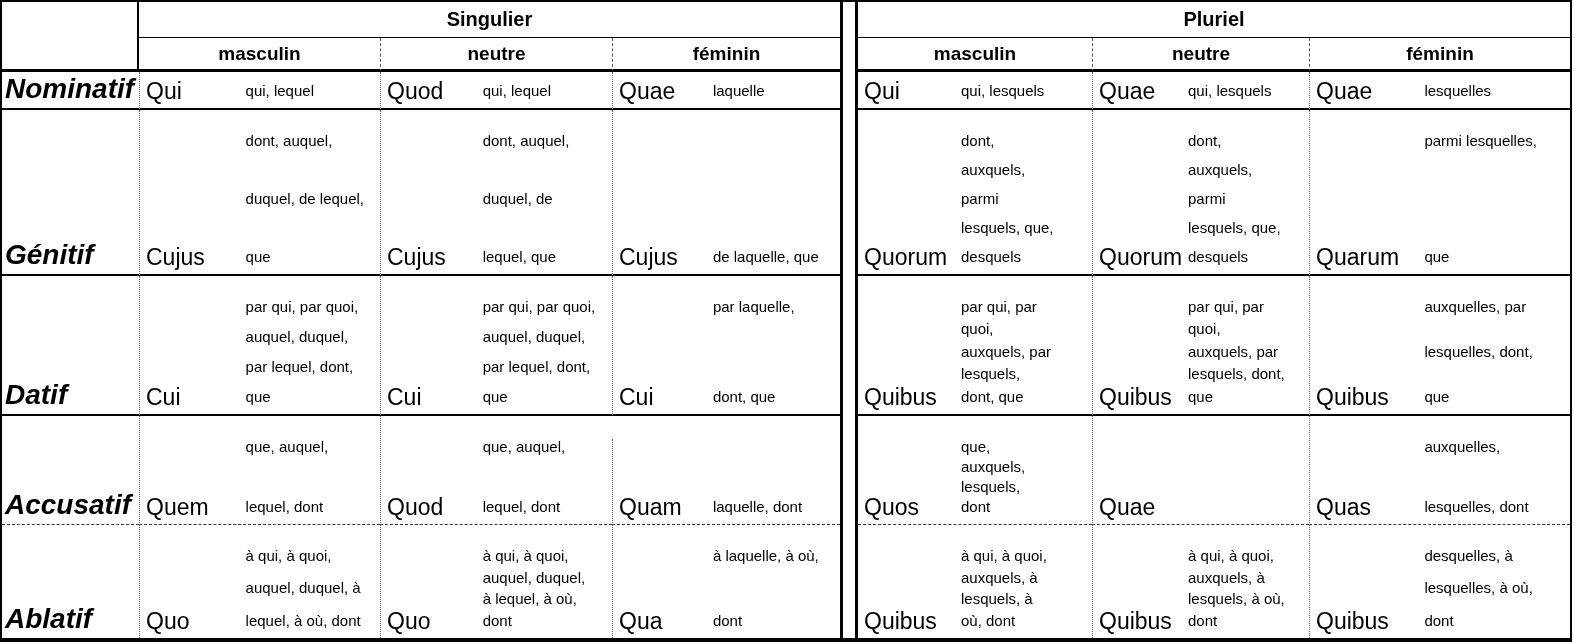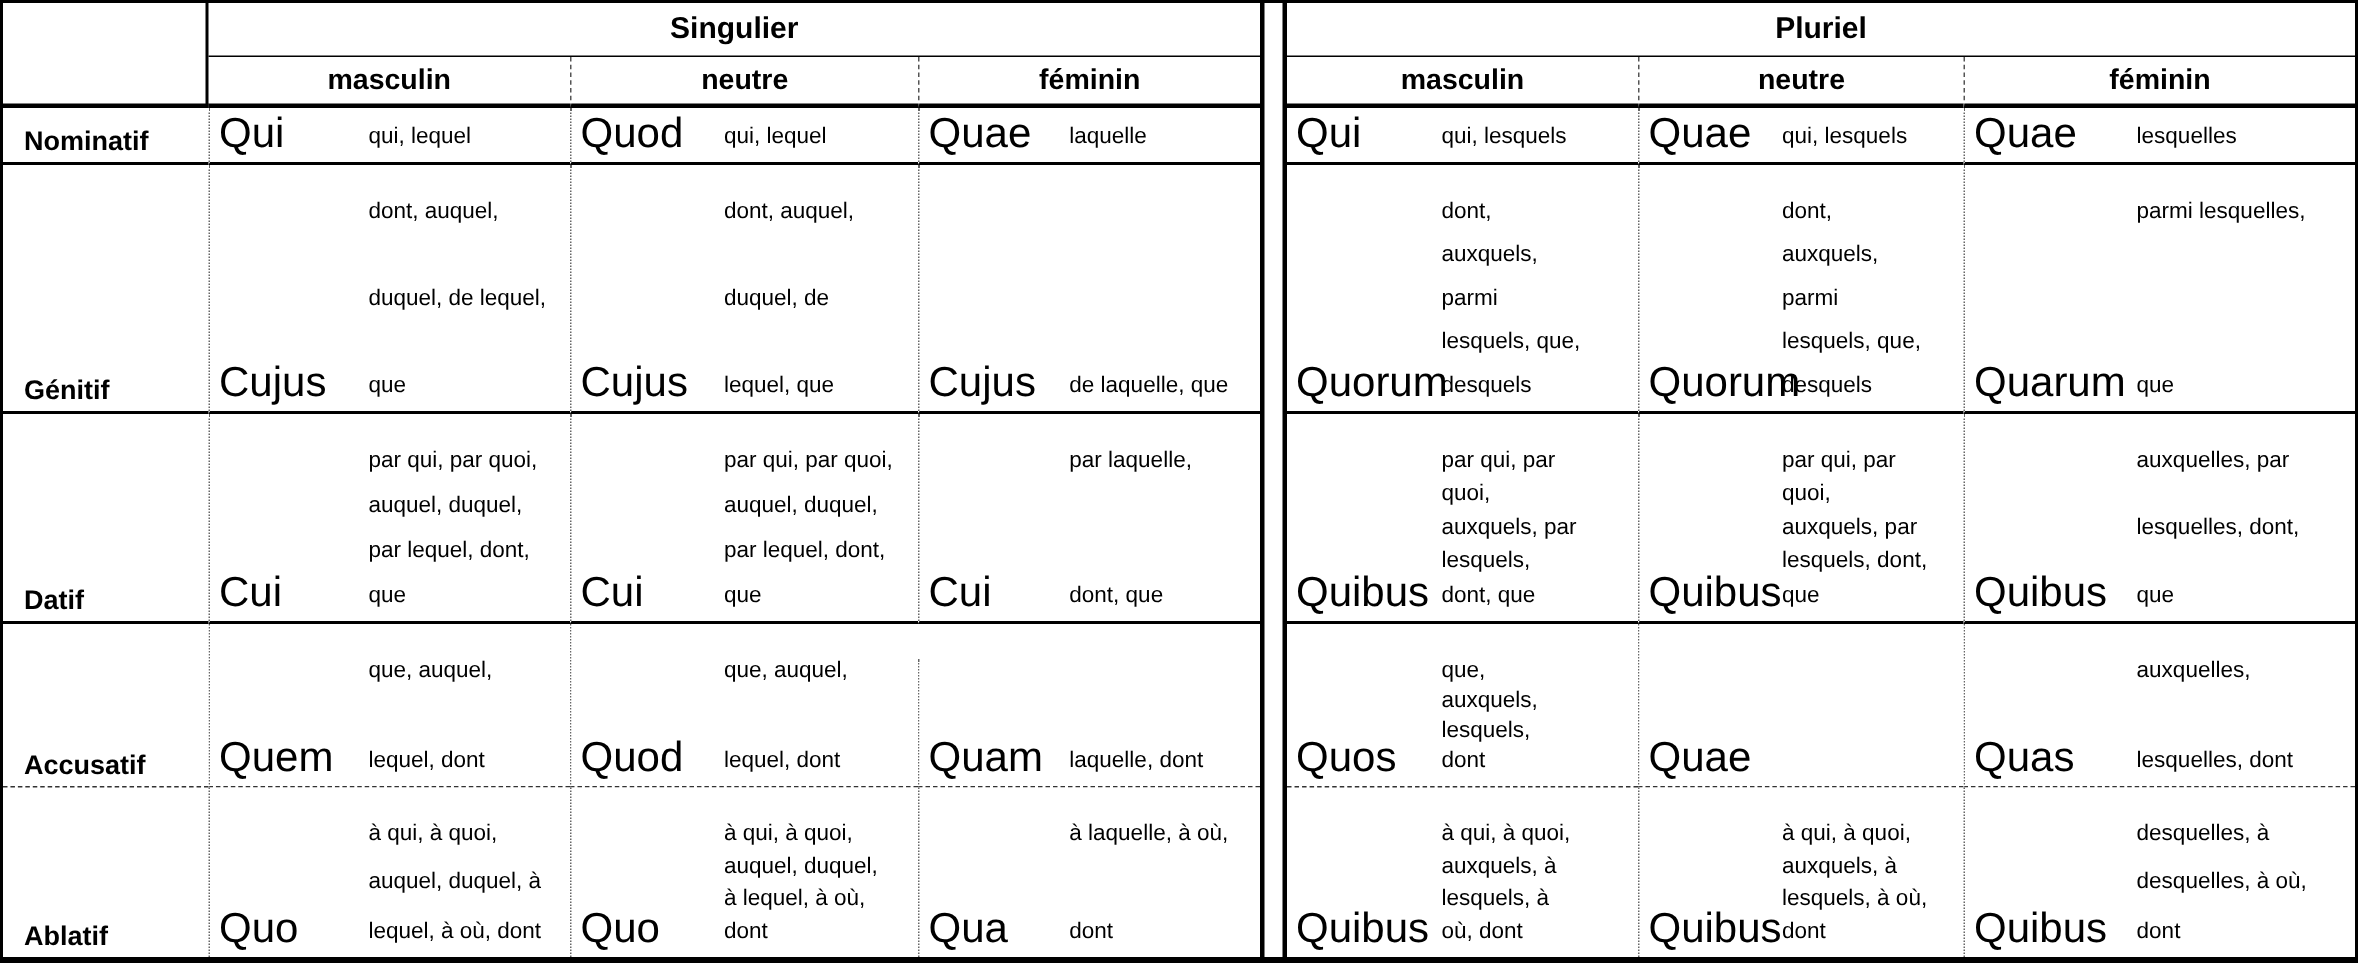--- a/index.html
+++ b/index.html
@@ -22,23 +22,23 @@
   .gap-col { grid-column:5; grid-row:1/8; border-left:3px solid #000; border-right:3px solid #000; background:#fff; }
   .gender { font-weight:bold; font-size:19px; display:flex; align-items:center; justify-content:center;
     grid-row:2; border-bottom:3px solid #000;text-align:right; }
   .g1{grid-column:2} .g2{grid-column:3} .g3{grid-column:4}
   .g4{grid-column:6} .g5{grid-column:7} .g6{grid-column:8}
   .v-dash { border-left:1px dashed #555; }
   .v-dot  { border-left:1px dotted #666; }
   .b-solid  { border-bottom:2px solid #000; }
   .b-dashed { border-bottom:1px dashed #333; }
   .case-cell { position:relative; }
-  .case-label { position:absolute; left:14px; bottom:3px; font-weight:bold; font-size:18px; white-space:nowrap; }
+  .case-label { position:absolute; left:3px; bottom:3px; font-weight:bold; font-size:28px; white-space:nowrap;font-style:italic; }
   .cell { position:relative; overflow:hidden; }
-  .latin { position:absolute; left:6px; bottom:3px; font-size:28px; white-space:nowrap; }
+  .latin { position:absolute; left:6px; bottom:3px; font-size:23px; white-space:nowrap; }
   .french { margin-left:44%; height:100%; box-sizing:border-box;
     display:flex; flex-direction:column; justify-content:space-between;
     padding:22px 2px 9px 0; font-size:15px; }
   .french.single { justify-content:flex-end; }
   .fline { white-space:nowrap; line-height:1.15; }
 </style>
 </head>
 <body>
 
 <div class="grid" id="grid">
@@ -284,17 +284,17 @@
         <div class="fline">à qui, à quoi,</div>
         <div class="fline">auxquels, à</div>
         <div class="fline">lesquels, à où,</div>
         <div class="fline">dont</div>
       </div>
     </div>
     <div class="cell  v-dot" style="grid-area: 7 / 8;">
       <span class="latin">Quibus</span>
       <div class="french">
         <div class="fline">desquelles, à</div>
-        <div class="fline">desquelles, à où,</div>
+        <div class="fline">lesquelles, à où,</div>
         <div class="fline">dont</div>
       </div>
     </div>
   </div>
 
 </body></html>

